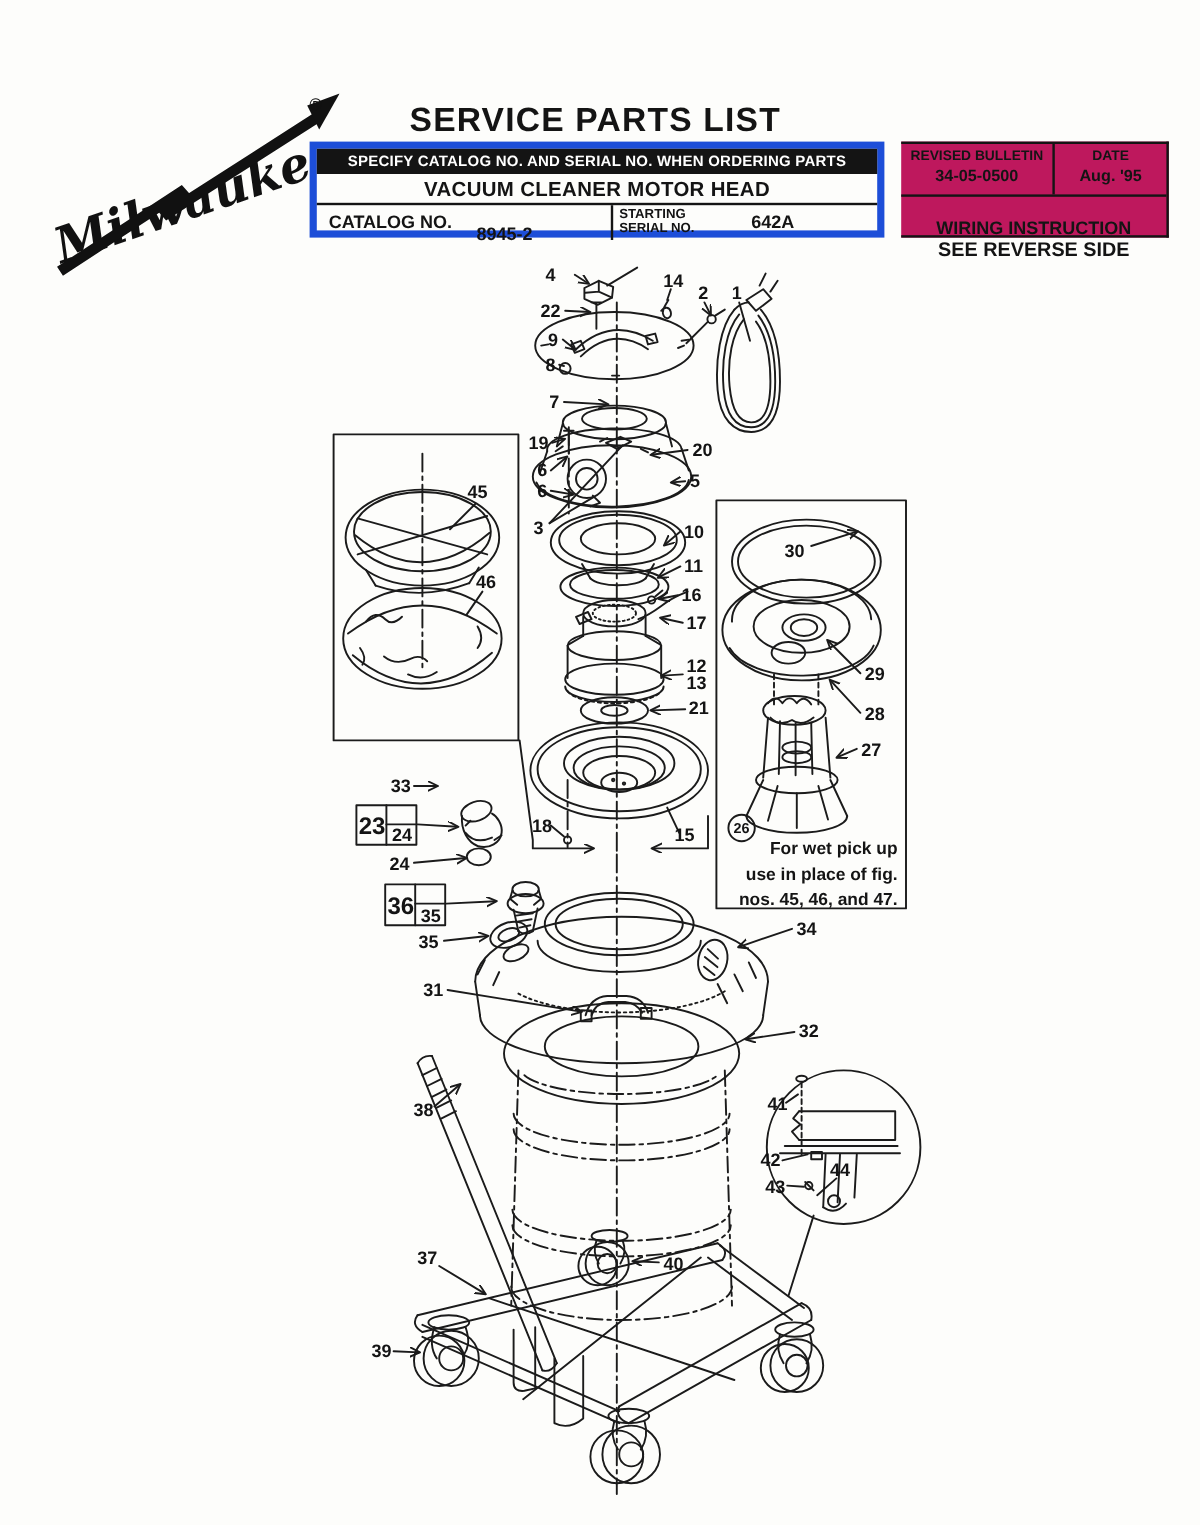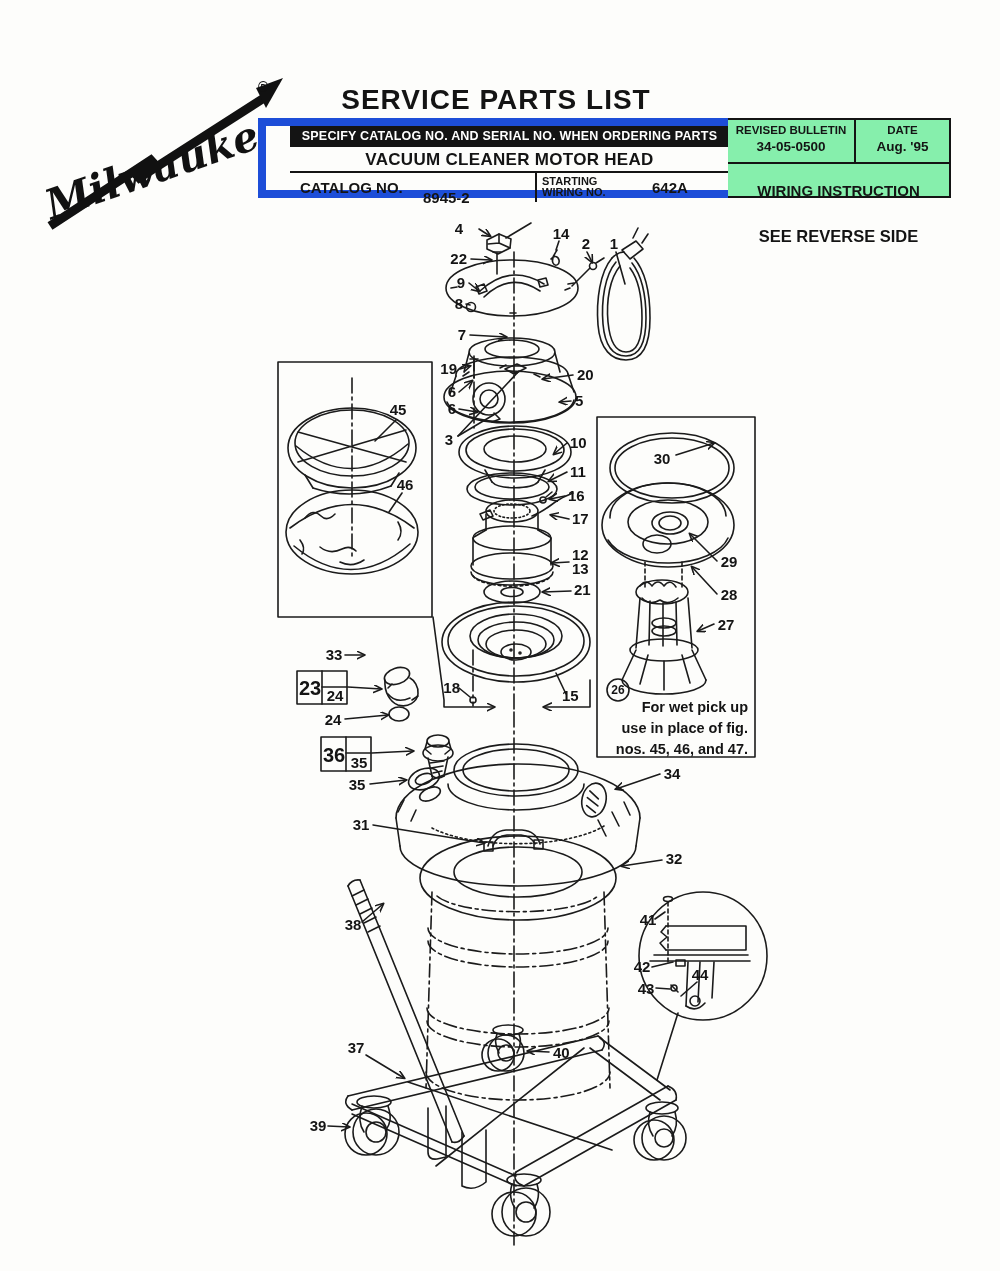--- a/index.html
+++ b/index.html
@@ -5,38 +5,38 @@
   html,body{margin:0;padding:0;background:#888;}
   .page{position:relative;width:1000px;height:1271px;background:#fdfdfb;overflow:hidden;
         font-family:"Liberation Sans",sans-serif;color:#141414;}
   .abs{position:absolute;}
   
   .title{left:262px;top:84px;width:468px;text-align:center;font-size:28px;font-weight:bold;letter-spacing:1px;}
   .bulletin{left:752px;top:64px;width:206px;text-align:center;font-weight:bold;font-size:16px;line-height:21px;}
   
   .tbl{left:258px;top:118px;width:700px;height:80px;font-weight:bold;}
   .tbl *{box-sizing:border-box;}
-  .tl{position:absolute;left:0;top:0;width:479px;height:80px;border:8px solid #1d4ed8;background:#fdfdfb;padding-left:24px;}
+  .tl{position:absolute;left:0;top:0;width:479px;height:80px;border:6px solid #1d4ed8;background:#fdfdfb;}
   .bar{height:21px;background:#141414;color:#fff;font-size:12.5px;line-height:21px;text-align:center;letter-spacing:.2px;}
   .prod{height:26px;border-bottom:2px solid #141414;font-size:17px;line-height:25px;text-align:center;letter-spacing:.3px;}
   .catrow{position:relative;height:29px;font-size:15px;}
   .catlab{position:absolute;left:10px;top:6px;}
   .catno{position:absolute;left:133px;top:16px;}
   .catdiv{position:absolute;left:245px;top:0;width:2px;height:100%;background:#141414;}
   .startlab{position:absolute;left:252px;top:3px;font-size:11px;line-height:11px;}
   .serno{position:absolute;left:362px;top:6px;}
-  .tr{position:absolute;left:470px;top:0;width:223px;height:80px;border:2px solid #141414;border-left:none;background:#86efac;}
+  .tr{position:absolute;left:493px;top:0;width:223px;height:80px;border:2px solid #141414;border-left:none;background:#be185d;}
   .trtop{position:relative;height:44px;border-bottom:2px solid #141414;}
   .revcell{position:absolute;left:0;top:0;width:128px;height:100%;border-right:2px solid #141414;text-align:center;}
   .datecell{position:absolute;left:128px;top:0;right:0;height:100%;text-align:center;}
   .lab1{font-size:11.5px;padding-top:4px;}
   .val1{font-size:13.5px;padding-top:3px;}
   .trbot{height:32px;text-align:center;}
   .lab2{font-size:15px;padding-top:18px;}
-  .val2{font-size:16.5px;margin-top:28px;}
+  .val2{font-size:16.5px;}
   
   svg.diag{position:absolute;left:0;top:0;}
   svg.diag path,svg.diag line,svg.diag ellipse,svg.diag circle,svg.diag rect,svg.diag polyline{
       stroke:#1b1b1b;fill:none;stroke-width:1.6;stroke-linecap:round;stroke-linejoin:round;}
   .pl{font:bold 15px "Liberation Sans",sans-serif;fill:#141414;stroke:none !important;}
   .plB{font:bold 20px "Liberation Sans",sans-serif;fill:#141414;stroke:none !important;text-anchor:middle;}
   .plS{font:bold 15px "Liberation Sans",sans-serif;fill:#141414;stroke:none !important;text-anchor:middle;}
   .note{font:bold 14.5px "Liberation Sans",sans-serif;fill:#141414;stroke:none !important;text-anchor:end;}
   .c26{font:bold 12px "Liberation Sans",sans-serif;fill:#141414;stroke:none !important;text-anchor:middle;}
   .ld{stroke-width:1.3;}
@@ -69,21 +69,21 @@
   <div class="abs tbl">
     <div class="tl">
       <div class="bar">SPECIFY CATALOG NO. AND SERIAL NO. WHEN ORDERING PARTS</div>
       <div class="prod">VACUUM CLEANER MOTOR HEAD</div>
       <div class="catrow">
         <span class="catlab">CATALOG NO.</span>
         <span class="catno">8945-2</span>
         <span class="catdiv"></span>
         <span class="startlab">
           <span>STARTING</span><br>
-          <span>WIRING NO.</span>
+          <span>SERIAL NO.</span>
         </span>
         <span class="serno">642A</span>
       </div>
     </div>
     <div class="tr">
       <div class="trtop">
         <div class="revcell">
           <div class="lab1">REVISED BULLETIN</div>
           <div class="val1">34-05-0500</div>
         </div>

